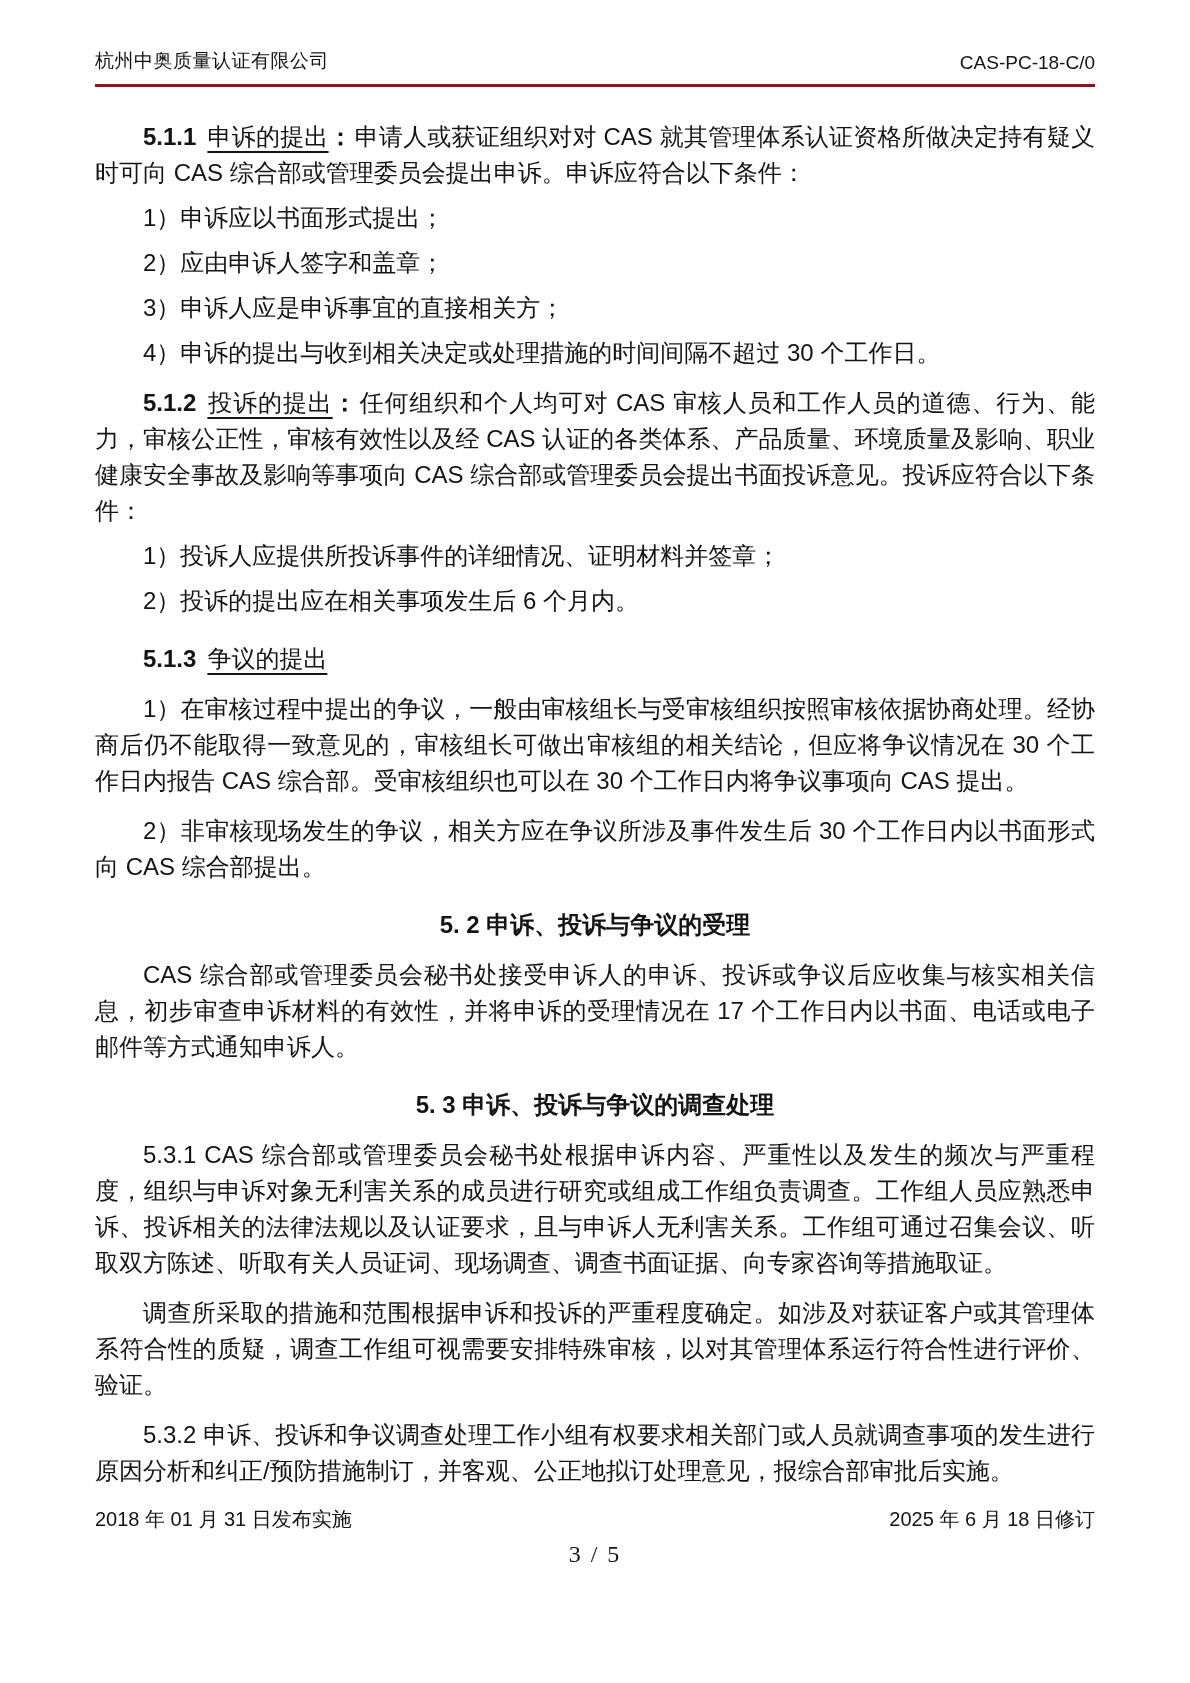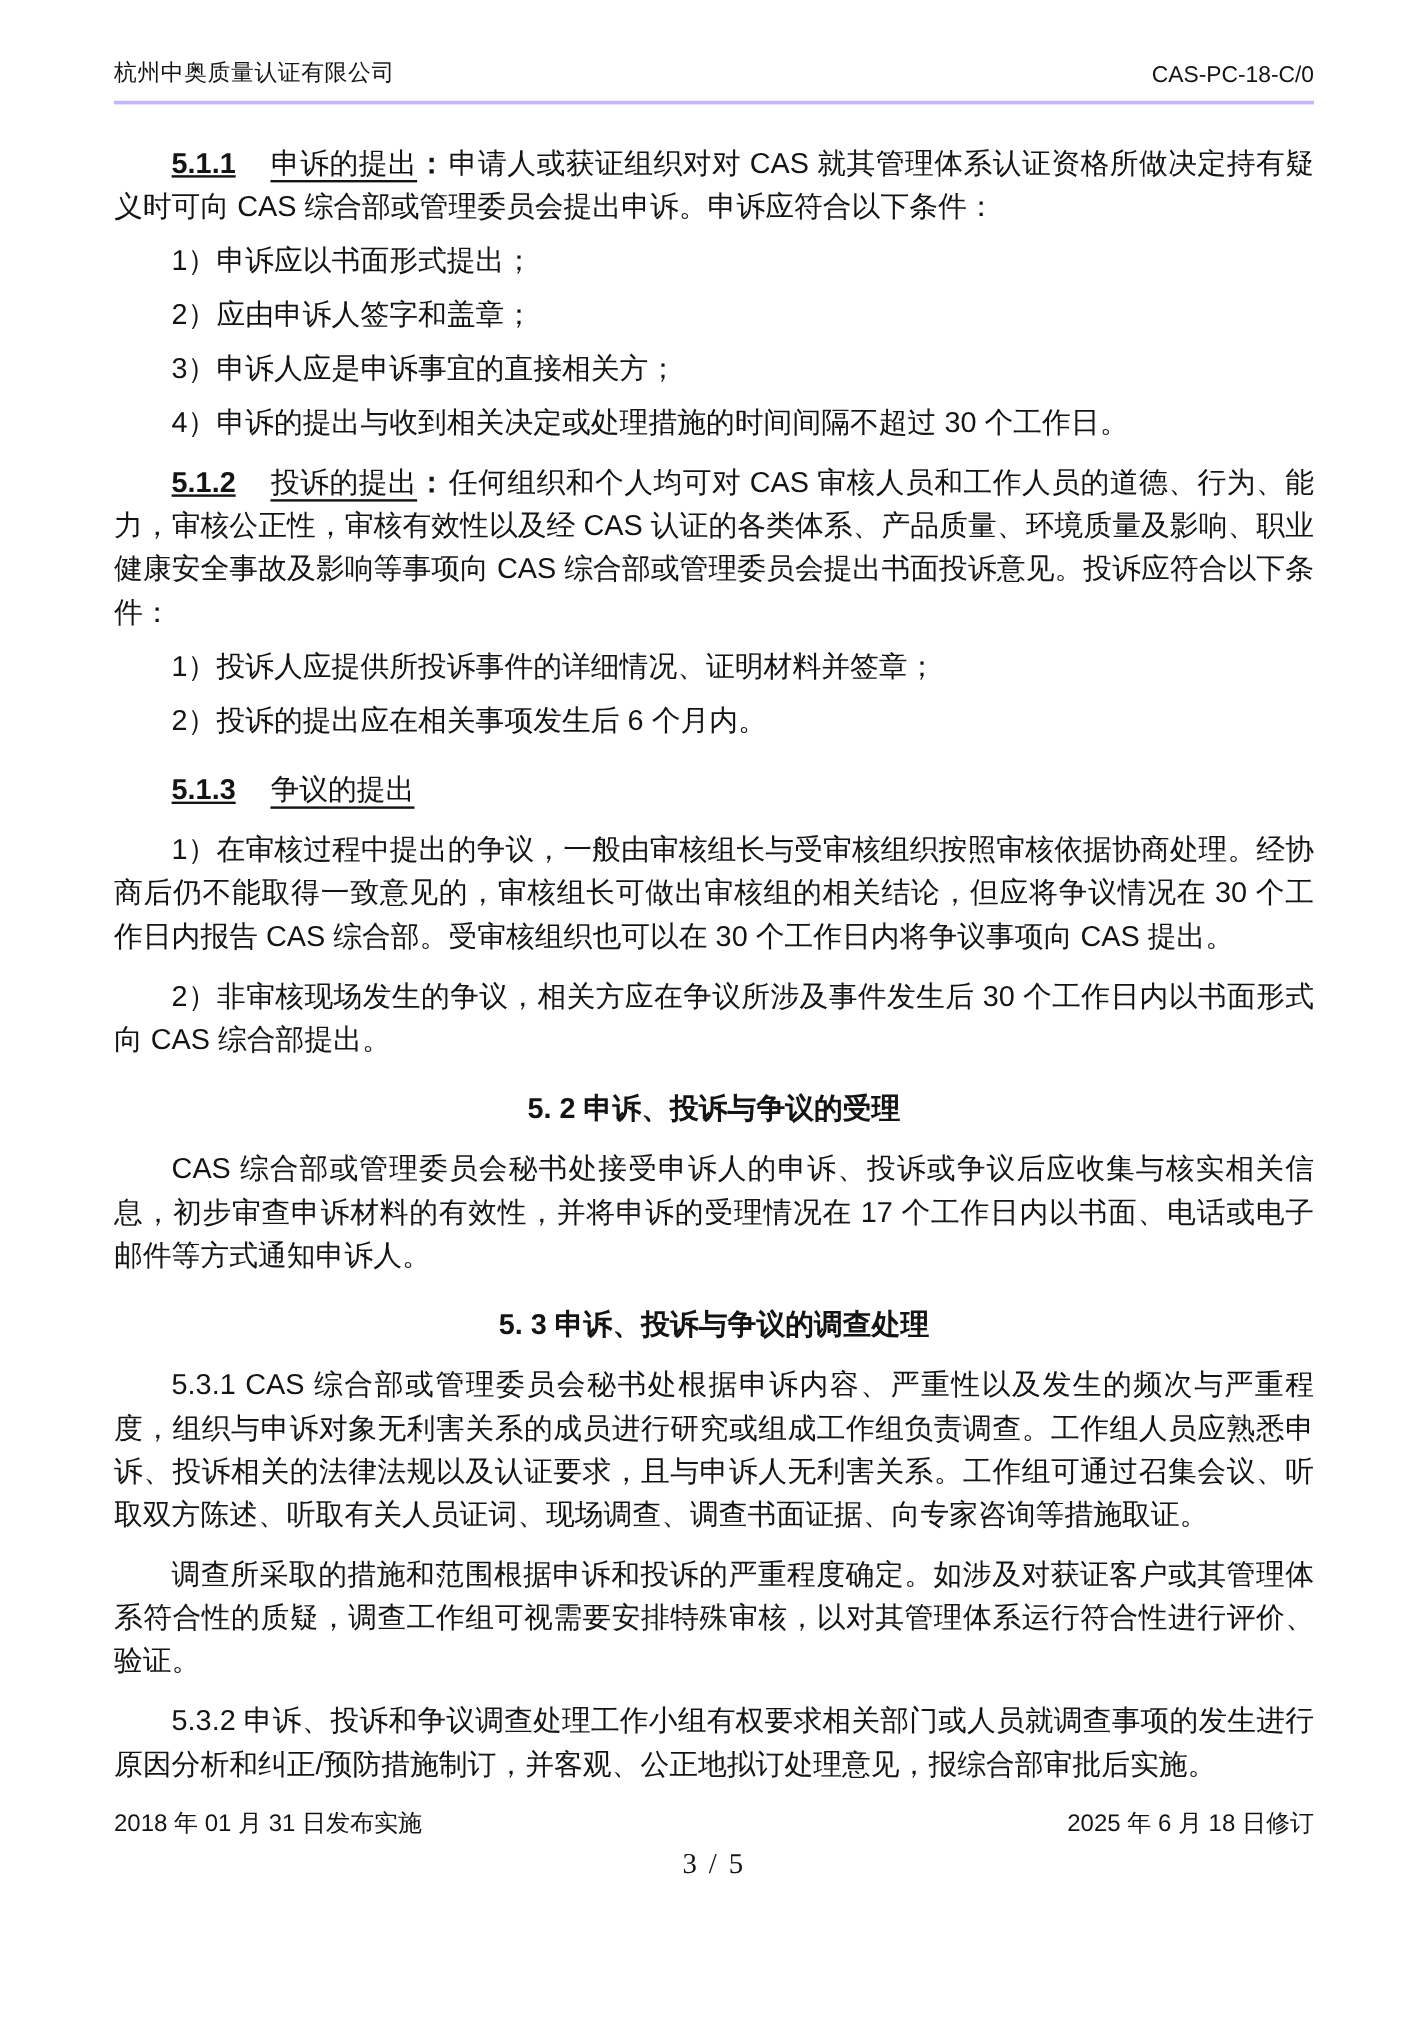--- a/index.html
+++ b/index.html
@@ -16,21 +16,21 @@
   }
   .doc-header {
     position: absolute;
     left: 95px;
     right: 95px;
     top: 48px;
     display: flex;
     justify-content: space-between;
     align-items: flex-end;
     padding-bottom: 10px;
-    border-bottom: 3px solid #c4b5fd;
+    border-bottom: 3px solid #7f1d1d;
     font-size: 19px;
   }
   .doc-header .company { letter-spacing: 0.5px; }
   .doc-body {
     position: absolute;
     left: 95px;
     right: 95px;
     top: 105px;
     font-size: 24px;
     line-height: 36px;
@@ -39,21 +39,21 @@
   }
   .para   { text-indent: 2em; margin-top: 14px; }
   .item   { text-indent: 2em; margin-top: 9px;  }
   .heading {
     font-weight: 700;
     text-indent: 0;
     margin-top: 22px;
     text-align: center;
   }
   .heading-sub { margin-top: 22px; }
-  .sec-num { font-weight: 700; margin-right: 29px; text-decoration: underline; }
+  .sec-num { font-weight: 700; margin-right: 11px; }
   .runin-title {
     font-weight: 400;
     text-decoration: underline;
     text-decoration-thickness: 2px;
     text-underline-offset: 6px;
   }
   .sec-colon { font-weight: 700; margin-right: 2px; }
   .doc-footer-row {
     position: absolute;
     left: 95px;

